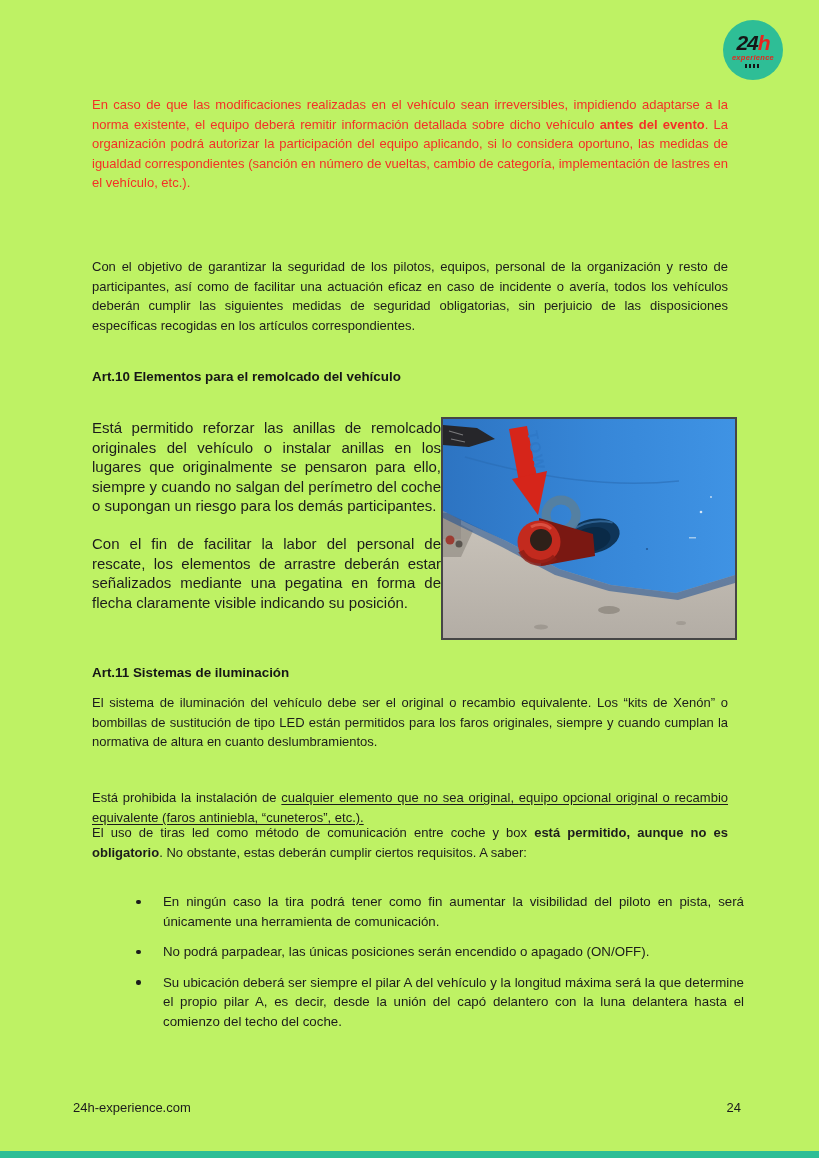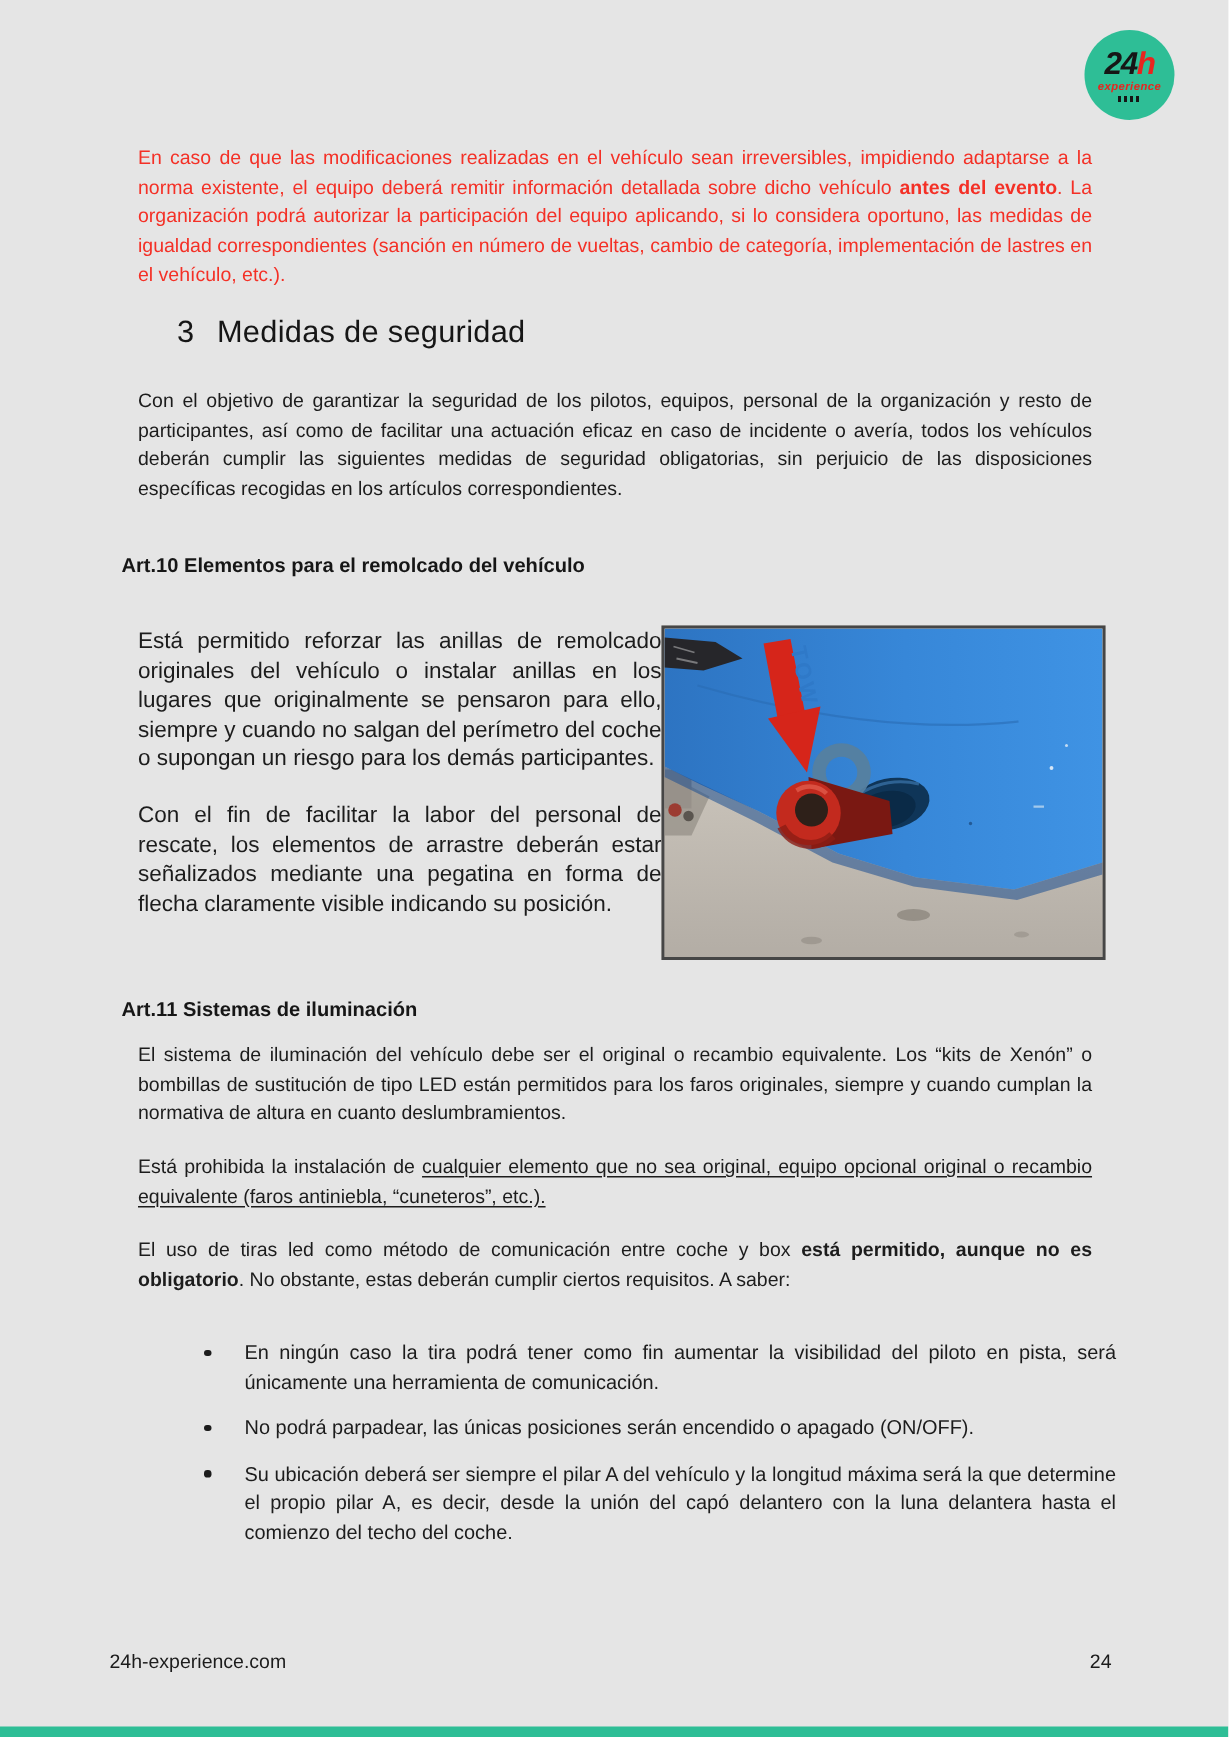--- a/index.html
+++ b/index.html
@@ -1,20 +1,20 @@
 <!DOCTYPE html>
 <html><head>
 <meta charset="utf-8">
 <style>
   html,body{margin:0;padding:0;background:#ffffff;}
   .page{
     position:relative;
     width:819px;height:1158px;
     margin:0 auto;
-    background:#e5e5e5;
+    background:#bef264;
     font-family:"Liberation Sans", sans-serif;
     color:#1c1c1c;
     overflow:hidden;
   }
   
   .logo{
     position:absolute;left:723px;top:20px;width:60px;height:60px;
     background:#2ebe96;border-radius:50%;
     display:flex;flex-direction:column;align-items:center;justify-content:center;
     line-height:1;
@@ -31,33 +31,33 @@
   .body{font-size:13px;line-height:19.6px;}
   .notice{top:95px;color:#f43026;}
   .notice strong{font-weight:bold;}
   h1.section-heading{
     position:absolute;left:118px;top:210px;margin:0;
     font-size:20.5px;font-weight:400;color:#161616;letter-spacing:.2px;
   }
   h1 .h-num{margin-right:15px;}
   .intro{top:257px;}
   h2.art-title{
-    position:absolute;left:81px;margin:0;
+    position:absolute;left:92px;margin:0;
     font-size:13.4px;font-weight:bold;color:#161616;
   }
   .art10-title{top:369px;}
   .art10-col{position:absolute;left:92px;top:418px;width:349px;}
   .art10-col p{margin:0 0 18px 0;font-size:15px;line-height:19.6px;text-align:justify;}
   .photo{
     position:absolute;left:441px;top:417px;width:296px;height:223px;margin:0;
     border:2px solid #464646;box-sizing:border-box;background:#bdb7af;
   }
   .art11-title{top:665px;}
   .p-art11-1{top:693px;}
-  .p-art11-2{top:768px;}
+  .p-art11-2{top:788px;}
   .p-art11-3{top:823px;}
   .u{text-decoration:underline;text-underline-offset:2px;}
   ul.req-list{position:absolute;left:92px;top:876px;width:636px;margin:16px;padding:0;list-style:none;}
   ul.req-list li{
     position:relative;padding-left:55px;margin:0 0 11px 0;
     font-size:13.3px;line-height:19.6px;text-align:justify;
   }
   .dot{position:absolute;left:28px;top:7.5px;width:4.5px;height:4.5px;border-radius:50%;background:#1c1c1c;}
   .footer-site{position:absolute;left:73px;top:1100px;font-size:13px;}
   .footer-page{position:absolute;right:78px;top:1100px;font-size:13px;}
@@ -72,21 +72,20 @@
     <div class="logo-row">
       <span class="logo-num">24</span>
         <span class="logo-h">h</span>
     </div>
     <div class="logo-sub">experience</div>
     <div class="logo-flag"></div>
   </div>
 
   <p class="abs just body notice"><span>En caso de que las modificaciones realizadas en el vehículo sean irreversibles, impidiendo adaptarse a la norma existente, el equipo deberá remitir información detallada sobre dicho vehículo </span><strong>antes del evento</strong><span>. La organización podrá autorizar la participación del equipo aplicando, si lo considera oportuno, las medidas de igualdad correspondientes (sanción en número de vueltas, cambio de categoría, implementación de lastres en el vehículo, etc.).</span></p>
 
-  <h1 class="section-heading"><span class="h-num">3</span><span>Medidas de seguridad</span></h1>
 
   <p class="abs just body intro">Con el objetivo de garantizar la seguridad de los pilotos, equipos, personal de la organización y resto de participantes, así como de facilitar una actuación eficaz en caso de incidente o avería, todos los vehículos deberán cumplir las siguientes medidas de seguridad obligatorias, sin perjuicio de las disposiciones específicas recogidas en los artículos correspondientes.</p>
 
   <h2 class="art-title art10-title">Art.10 Elementos para el remolcado del vehículo</h2>
 
   <div class="art10-col">
     <p>Está permitido reforzar las anillas de remolcado originales del vehículo o instalar anillas en los lugares que originalmente se pensaron para ello, siempre y cuando no salgan del perímetro del coche o supongan un riesgo para los demás participantes.</p>
     <p>Con el fin de facilitar la labor del personal de rescate, los elementos de arrastre deberán estar señalizados mediante una pegatina en forma de flecha claramente visible indicando su posición.</p>
   </div>
 

